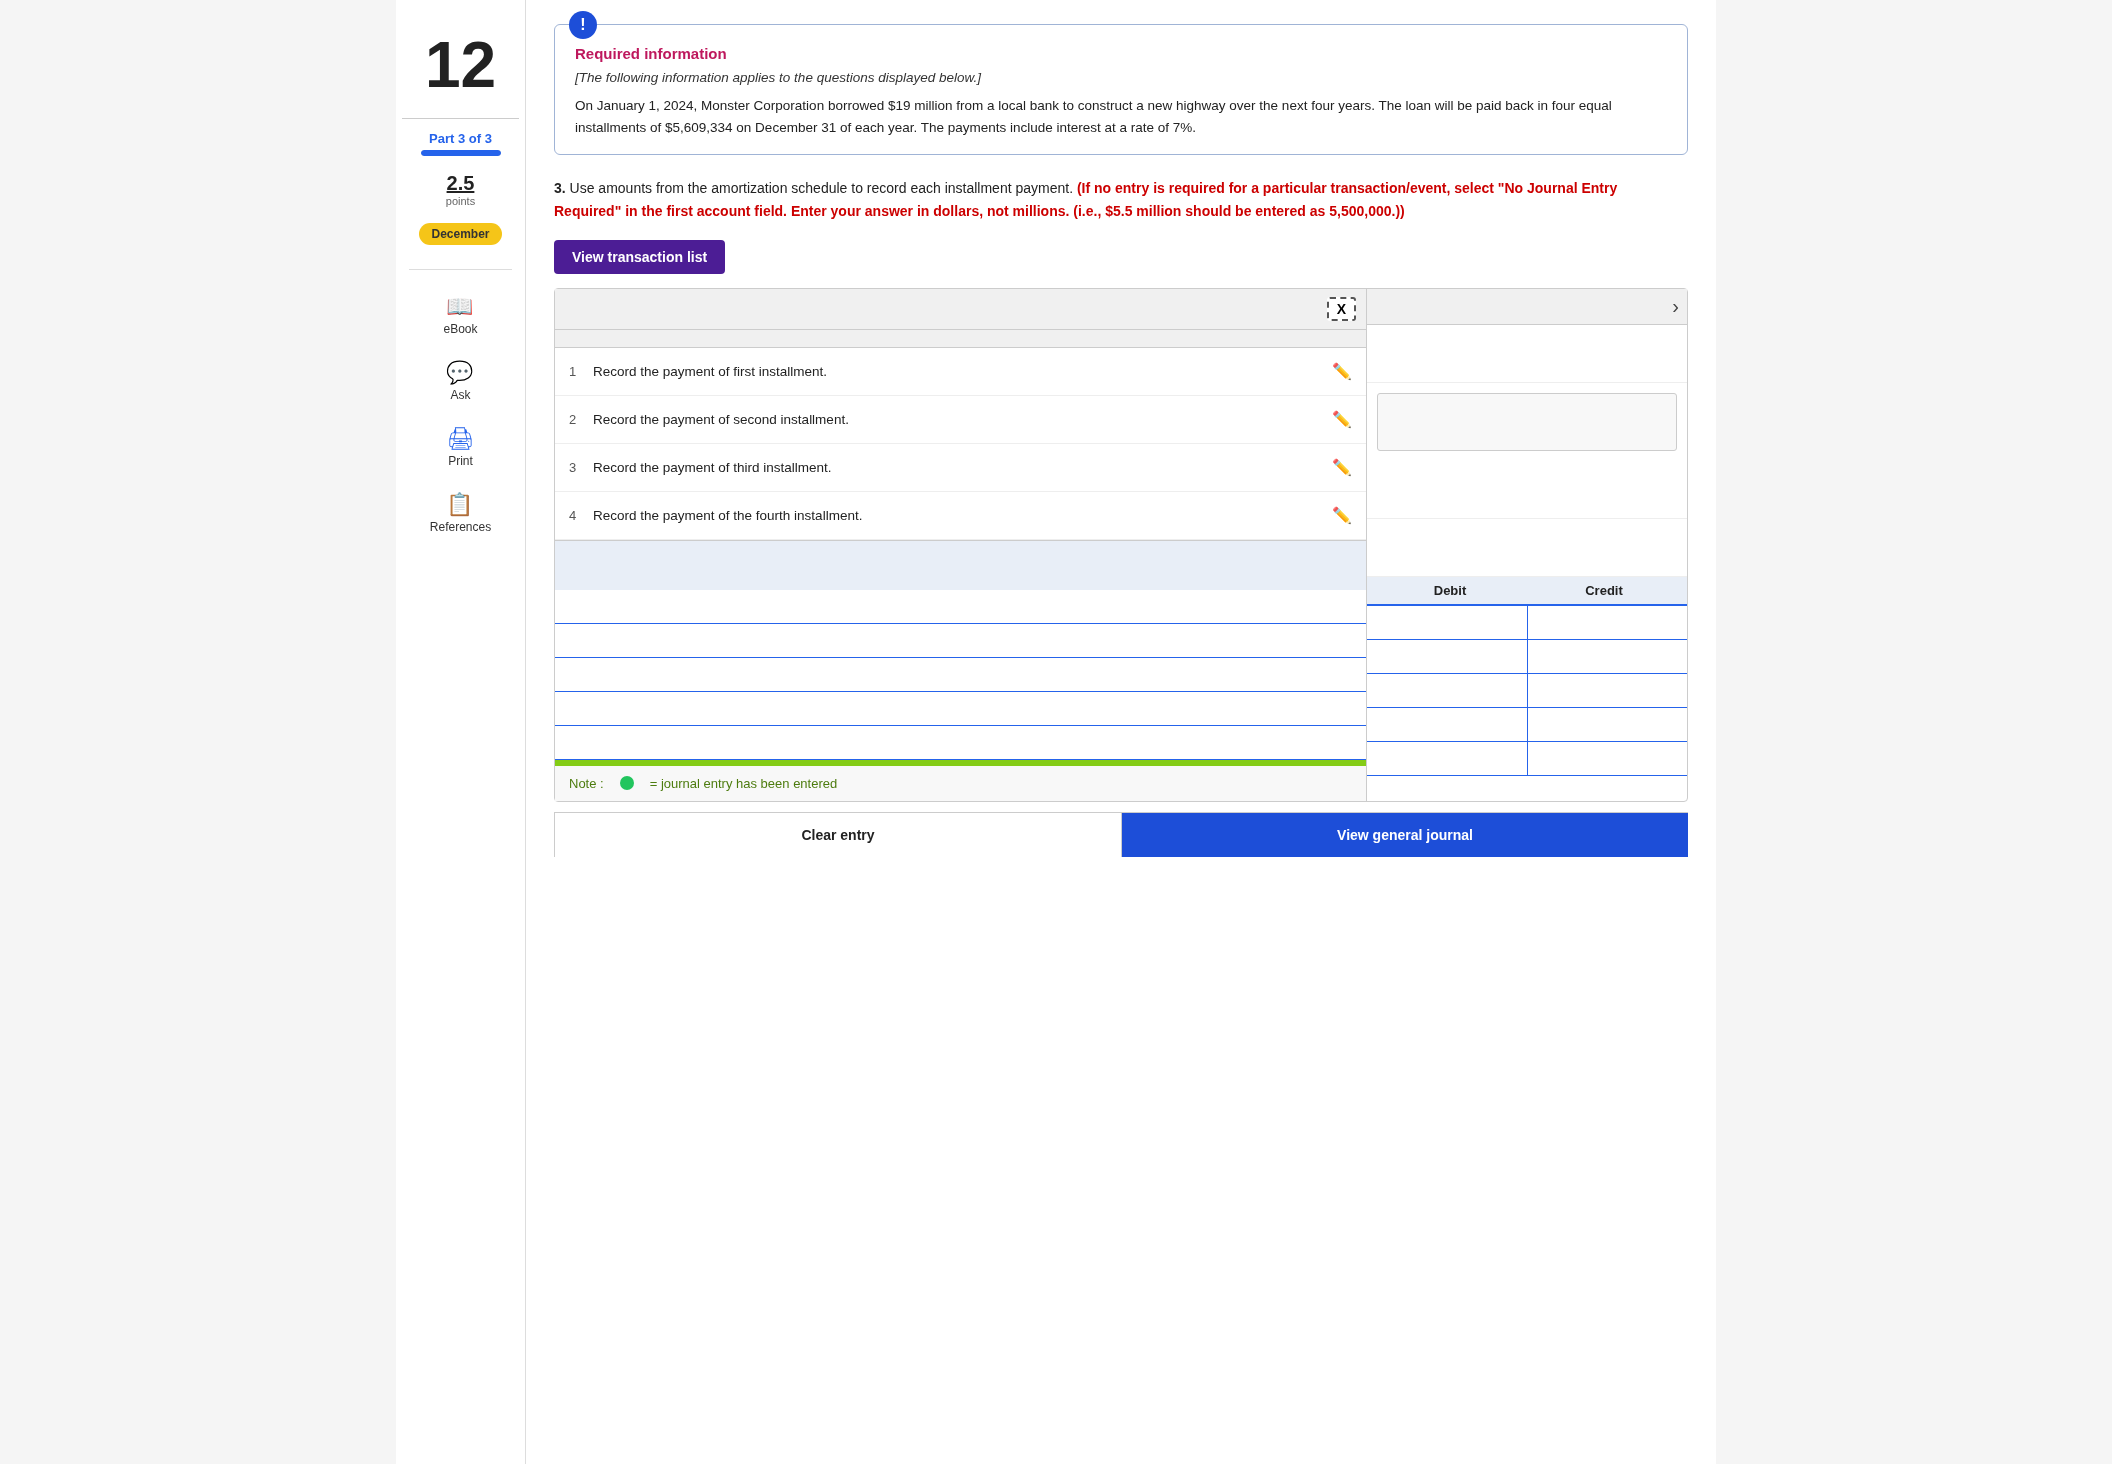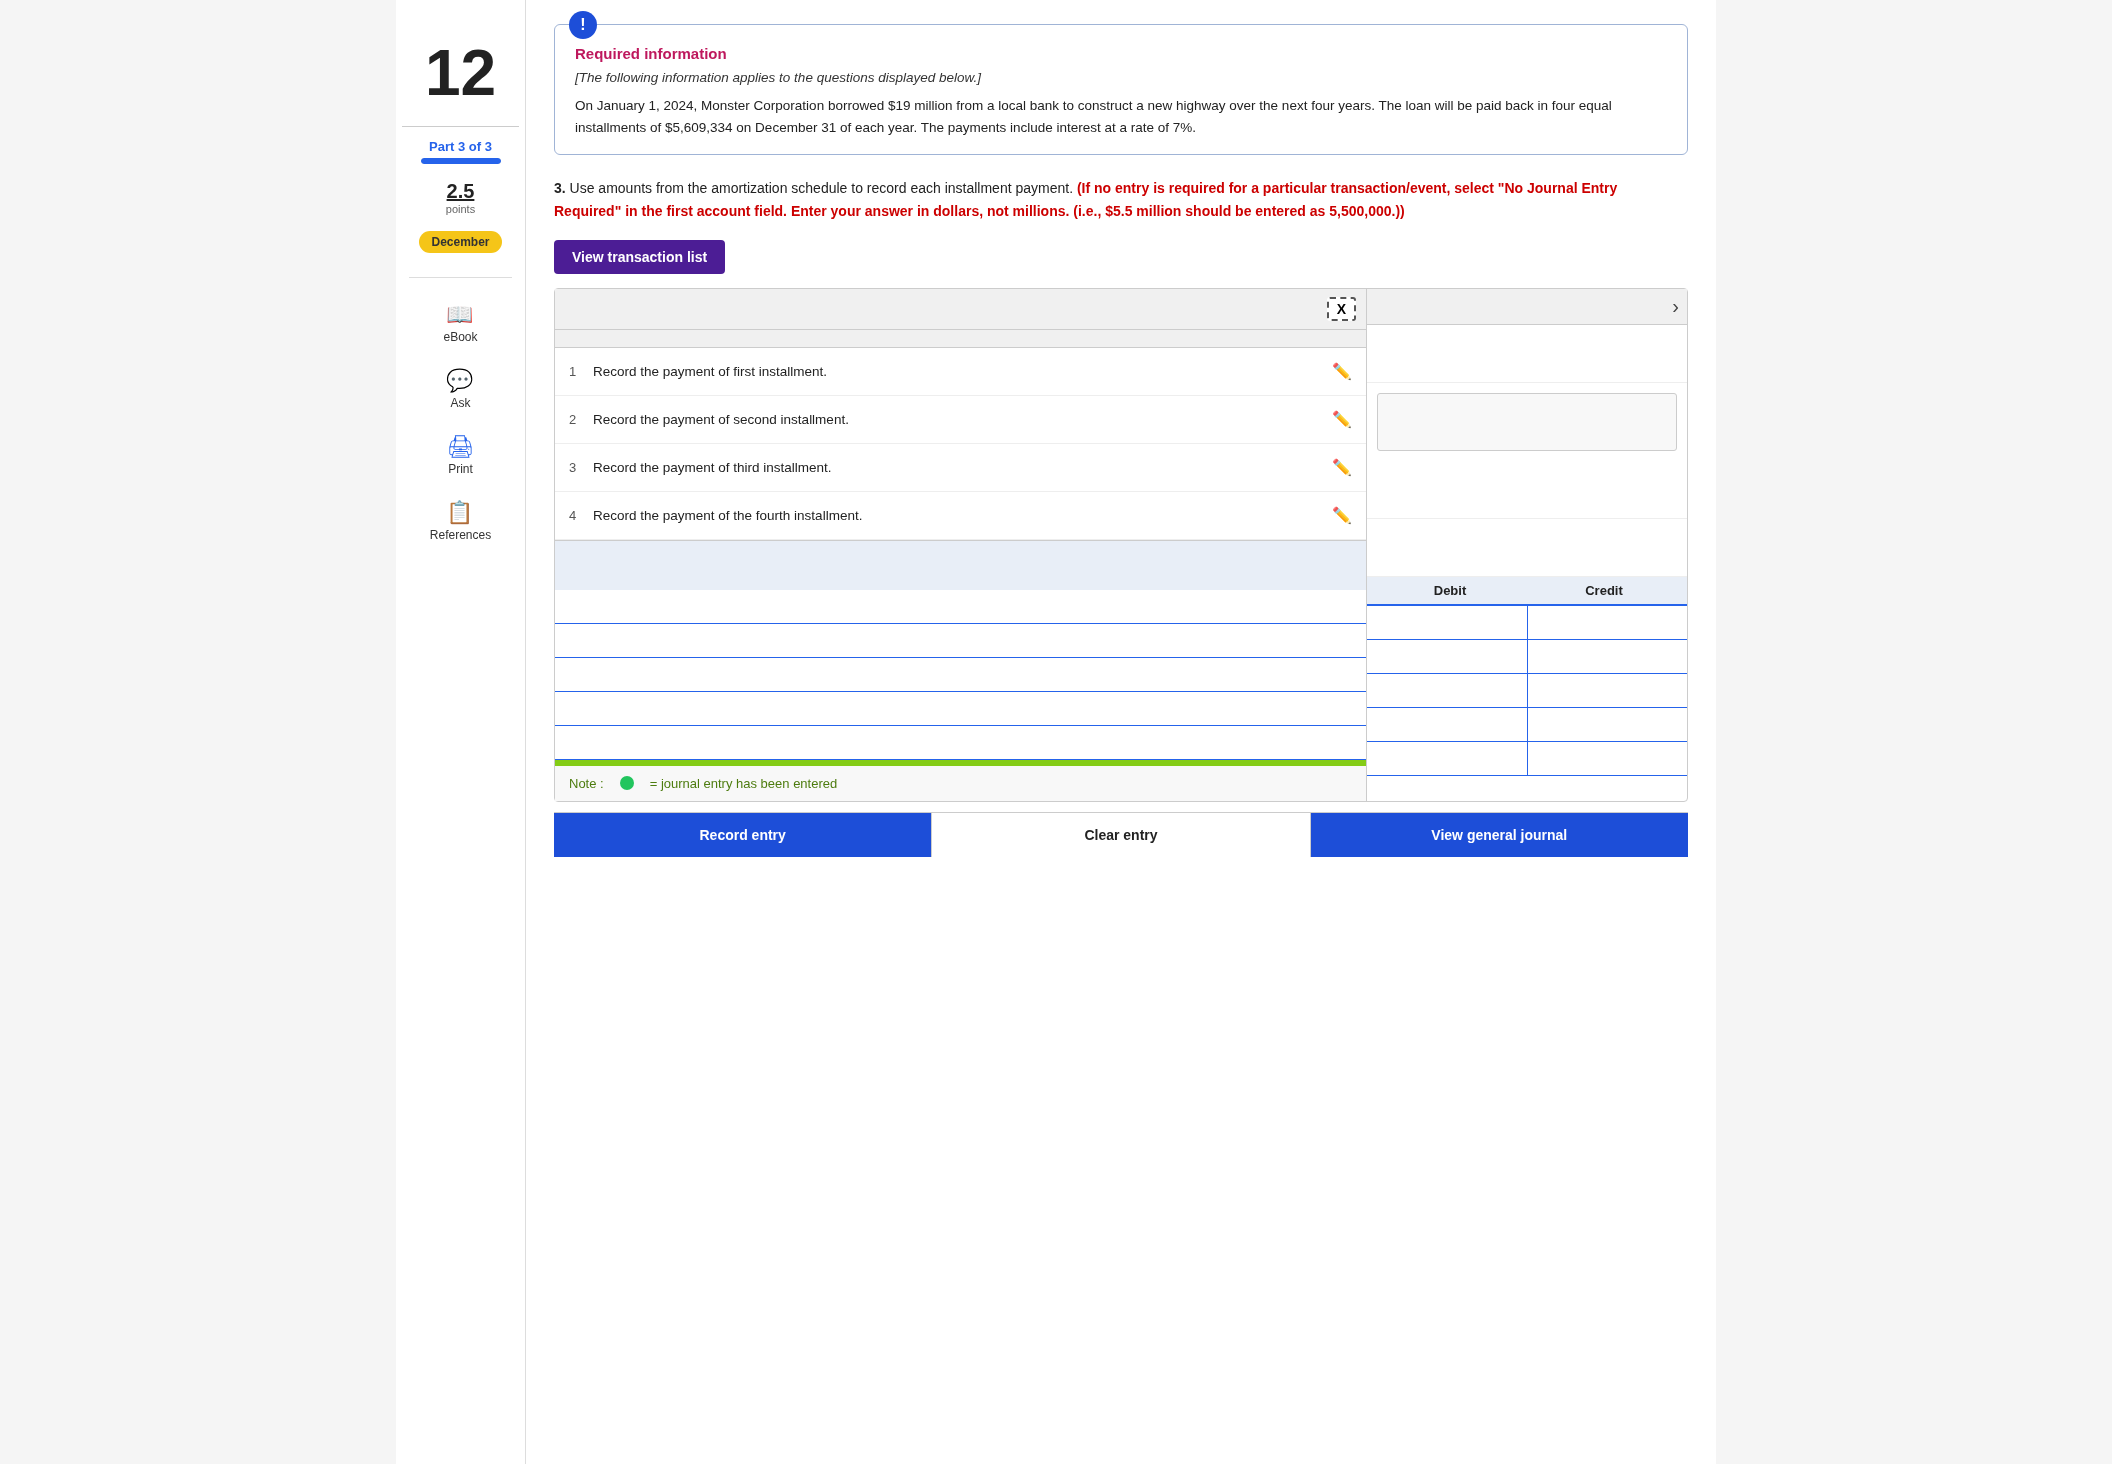--- a/index.html
+++ b/index.html
@@ -14,21 +14,21 @@
       min-height: 100vh;
       background: #fff;
       max-width: 1320px;
       margin: 0 auto;
     }
     
     .sidebar {
       width: 130px;
       min-width: 130px;
       border-right: 1px solid #ddd;
-      padding: 36px 0;
+      padding: 28px 0;
       display: flex;
       flex-direction: column;
       align-items: center;
       background: #fff;
     }
     .question-number {
       font-size: 64px;
       font-weight: bold;
       color: #222;
       margin-bottom: 16px;
@@ -514,18 +514,17 @@
             <div class="journal-cell">
               <input type="text" value="" style="">
             </div>
           </div>
         </div>
       </div>
     </div>
 
     
     <div class="action-buttons-row">
-      <button class="action-btn action-btn-primary">Record entry</button>
       <button class="action-btn action-btn-secondary">Clear entry</button>
       <button class="action-btn action-btn-view">View general journal</button>
     </div>
   </div>
 </div>
 
 </body></html>

